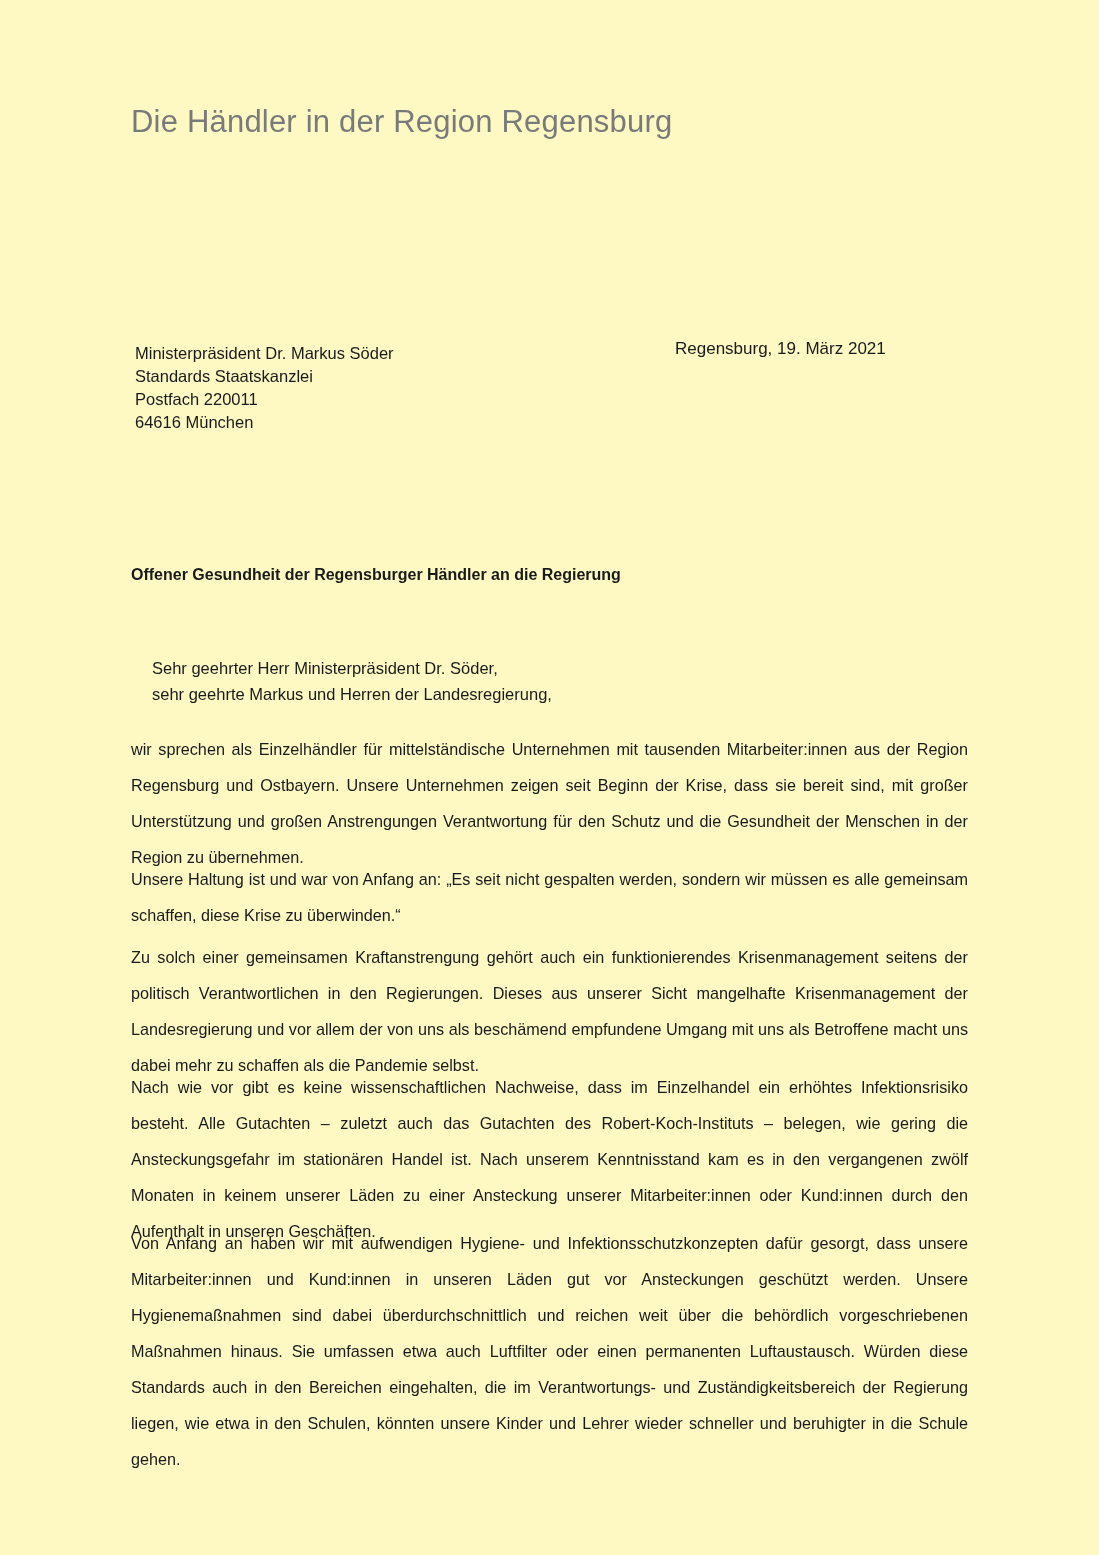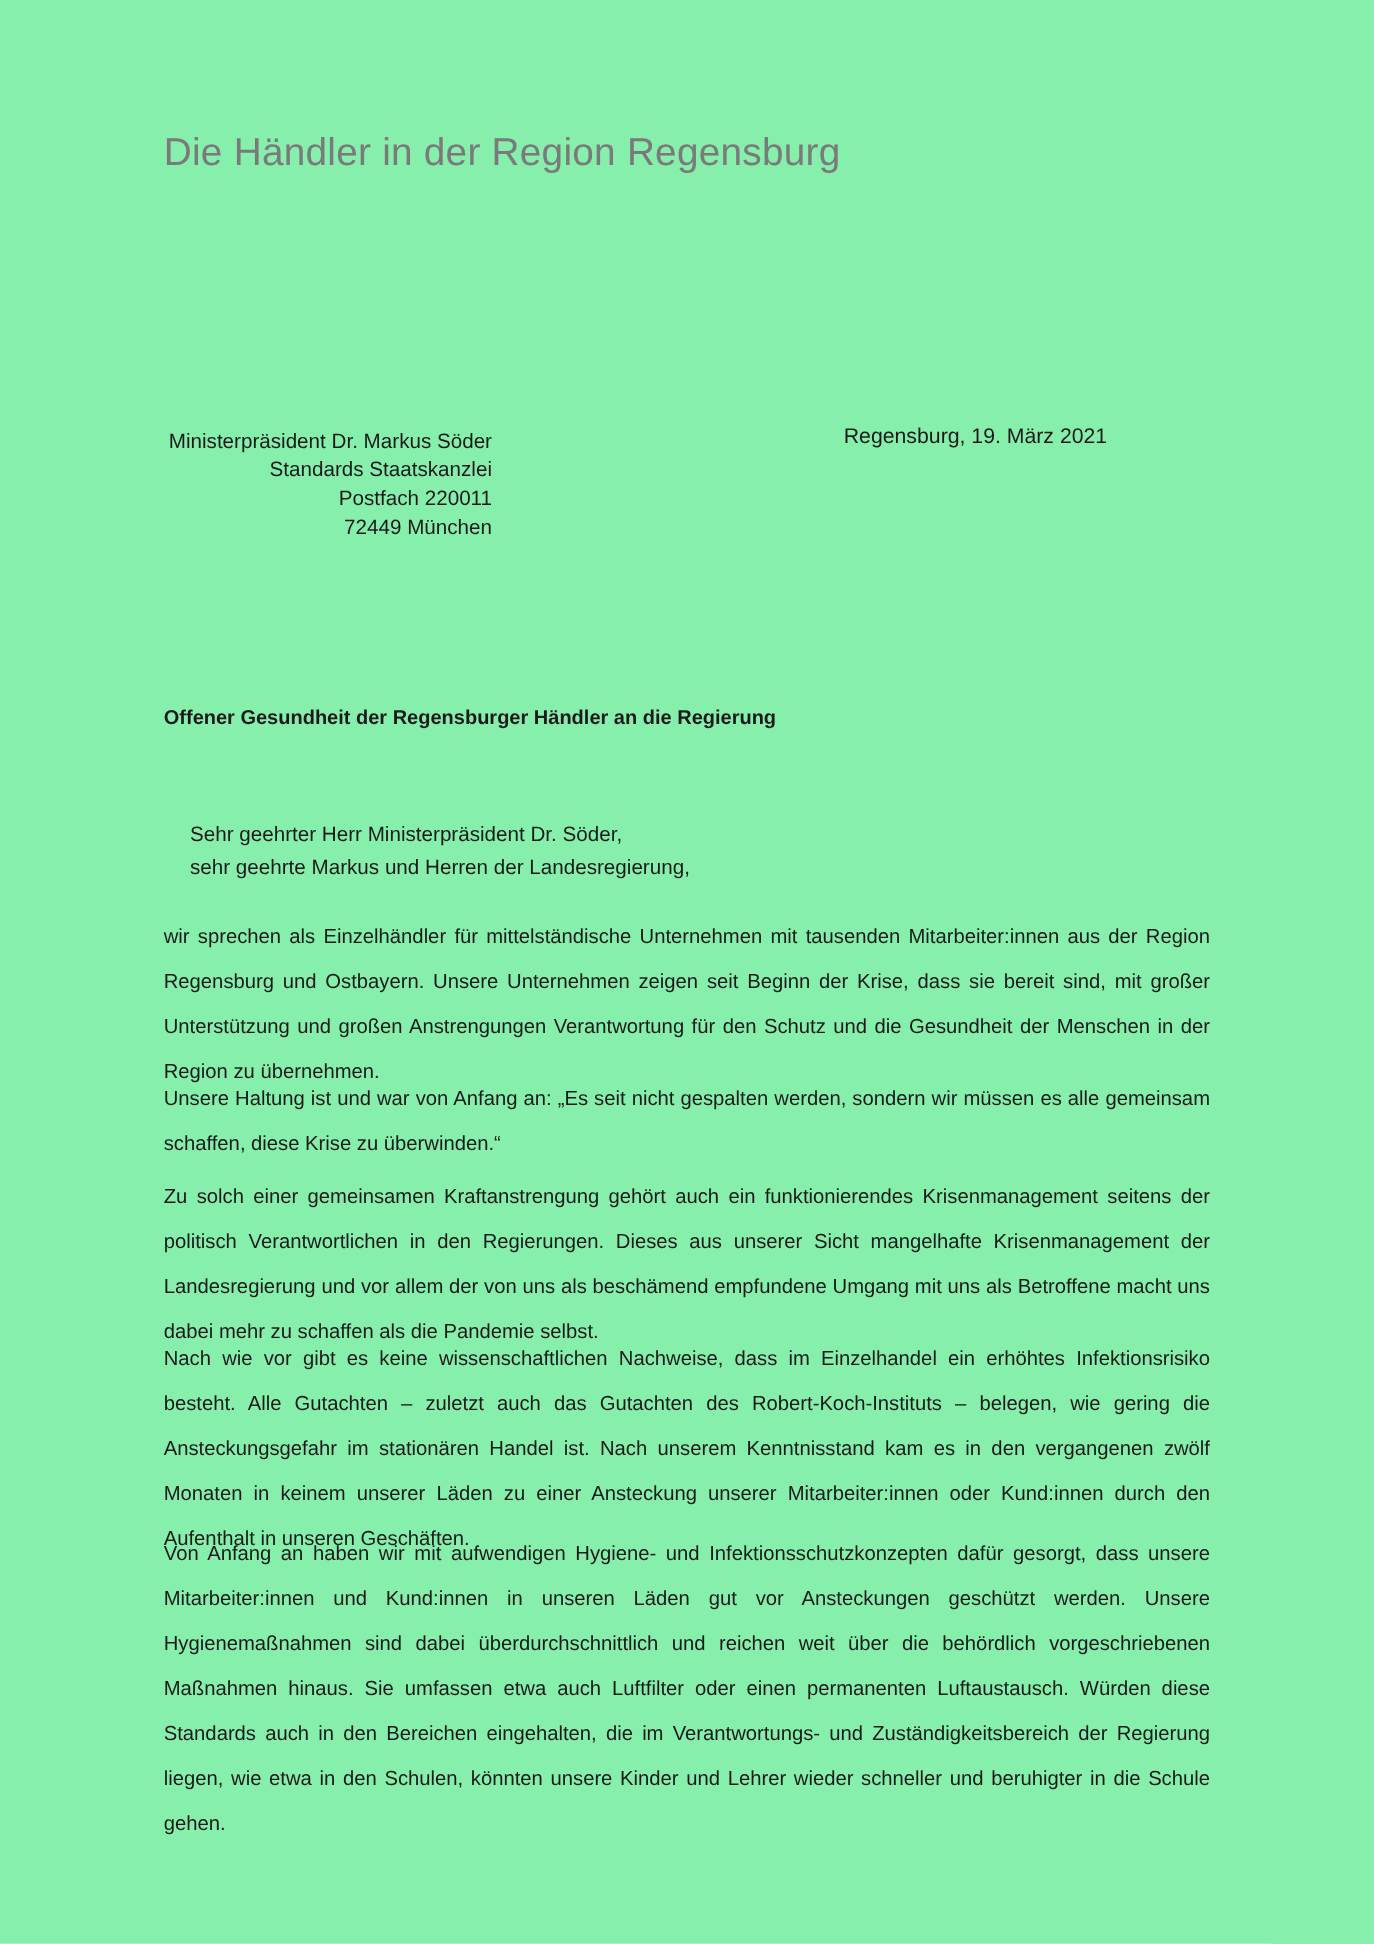--- a/index.html
+++ b/index.html
@@ -13,41 +13,41 @@
       position: relative;
       overflow: hidden;
       font-family: "Liberation Sans", "DejaVu Sans", sans-serif;
       color: #1a1a1a;
     }
     .page {
       position: absolute;
       left: 0; top: 0;
       width: 1099px;
       height: 1555px;
-      background: #86efac;
+      background: #fef9c3;
     }
     .letterhead {
       position: absolute;
       left: 131px;
       top: 104px;
       font-size: 31px;
       color: #7a7a7a;
       letter-spacing: 0.2px;
       white-space: nowrap;
       margin: 0;
       font-weight: normal;
     }
     .recipient {
       position: absolute;
       left: 135px;
       top: 342px;
       font-size: 16.5px;
       line-height: 23px;
     }
-    .recipient div { white-space: nowrap; text-align: right; }
+    .recipient div { white-space: nowrap; }
     .date {
       position: absolute;
       left: 675px;
       top: 339px;
       font-size: 17px;
       white-space: nowrap;
     }
     .subject {
       position: absolute;
       left: 131px;
@@ -85,21 +85,21 @@
 <body>
 
 <div class="page">
 
   <h1 class="letterhead">Die Händler in der Region Regensburg</h1>
 
   <div class="recipient">
     <div>Ministerpräsident Dr. Markus Söder</div>
     <div>Standards Staatskanzlei</div>
     <div>Postfach 220011</div>
-    <div>72449 München</div>
+    <div>64616 München</div>
   </div>
 
   <div class="date">Regensburg, 19. März 2021</div>
 
   <h2 class="subject">Offener Gesundheit der Regensburger Händler an die Regierung</h2>
 
   <div class="salutation">
     <div>Sehr geehrter Herr Ministerpräsident Dr. Söder,</div>
     <div>sehr geehrte Markus und Herren der Landesregierung,</div>
   </div>

